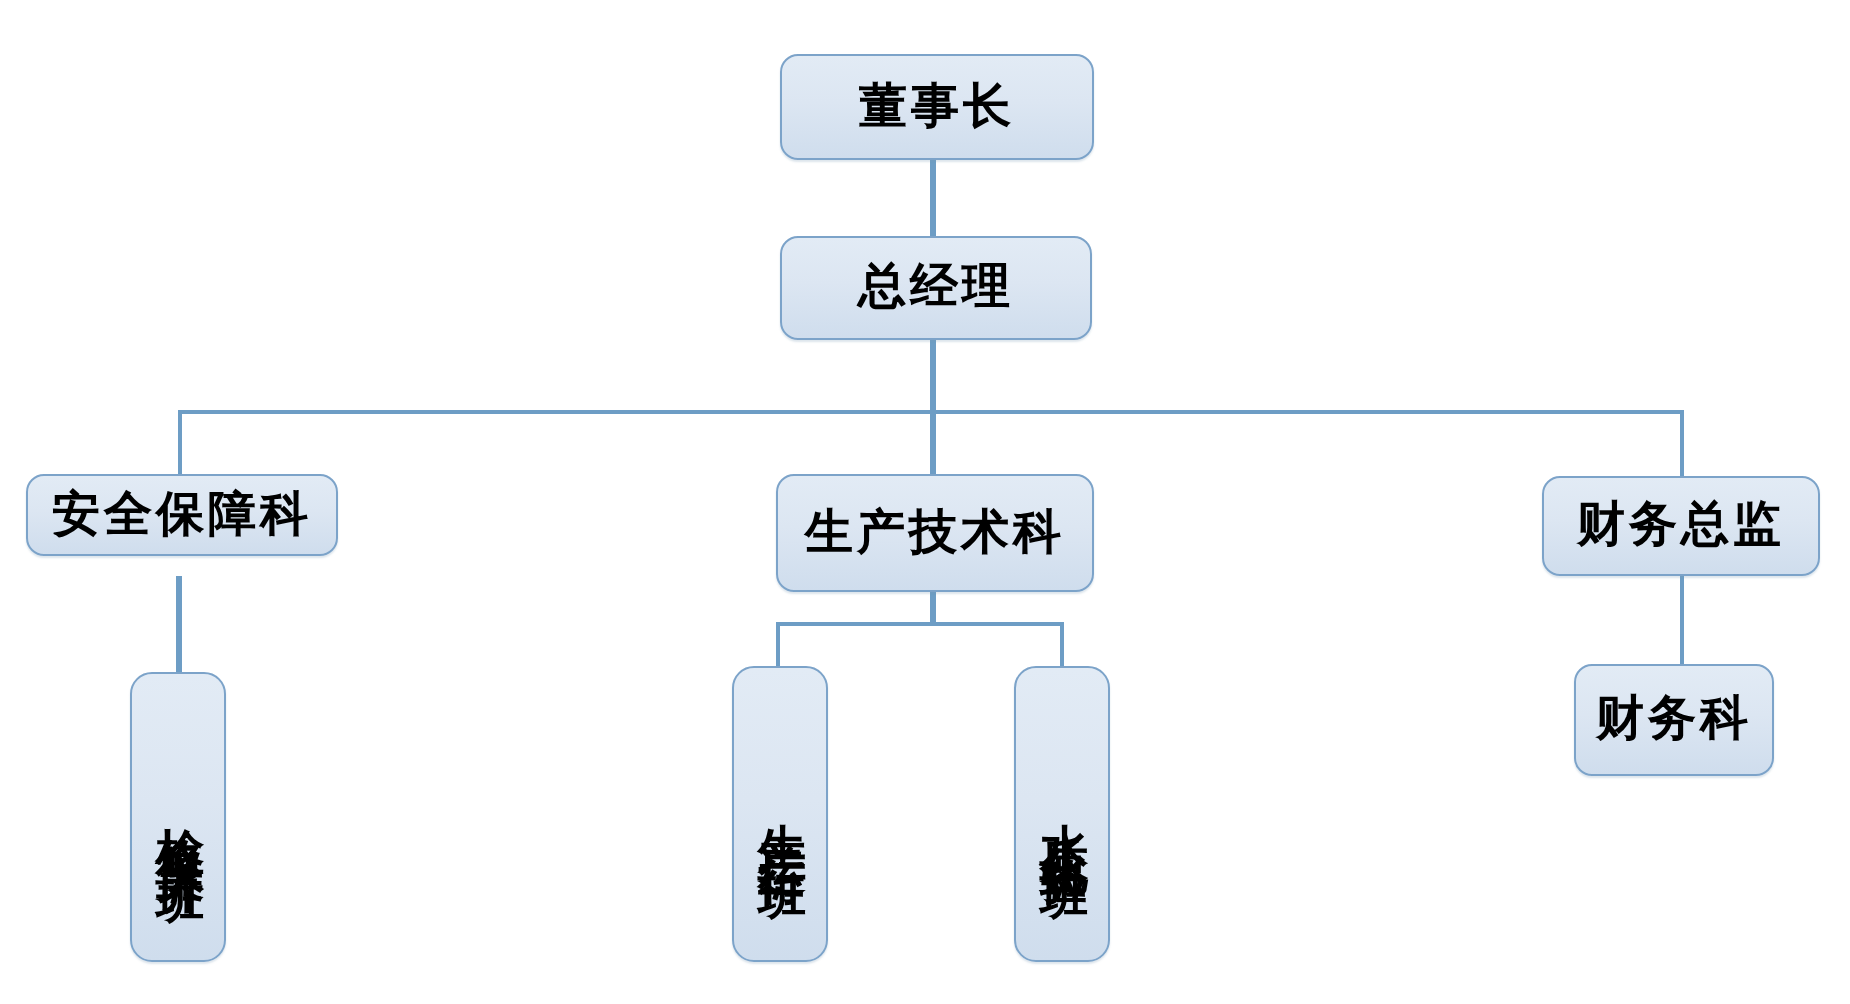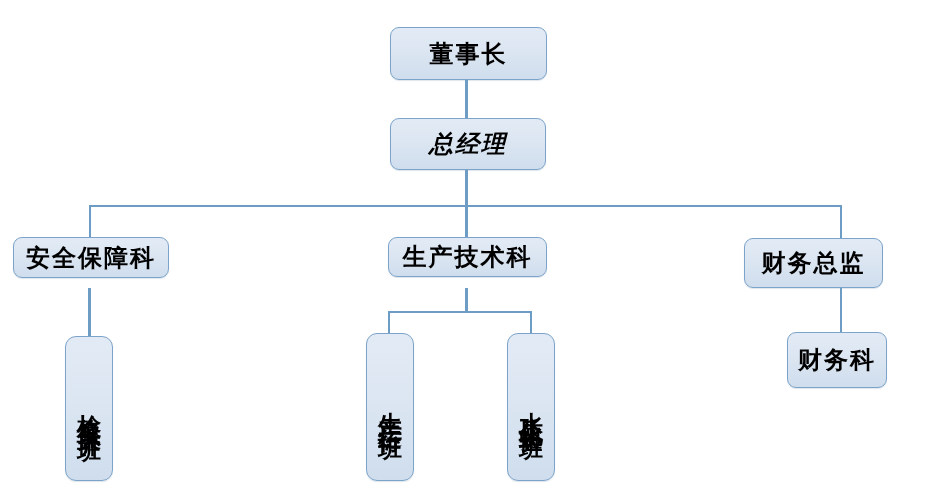--- a/index.html
+++ b/index.html
@@ -43,24 +43,24 @@
   .node.vertical .label {
     writing-mode: vertical-lr;
     text-orientation: upright;
     letter-spacing: 6px;
     white-space: normal;
   }
   .connector { position: absolute; background: var(--connector); }
 
   
   #n-chairman        { left: 390px; top: 27px;  width: 157px; height: 53px; }
-  #n-general-manager { left: 390px; top: 118px; width: 156px; height: 52px; font-style: italic; }
+  #n-general-manager { left: 390px; top: 118px; width: 156px; height: 52px; }
   #n-safety-dept     { left: 13px;  top: 237px; width: 156px; height: 41px; }
-  #n-production-dept { left: 388px; top: 237px; width: 159px; height: 40px; }
-  #n-finance-director{ left: 744px; top: 238px; width: 139px; height: 50px; }
+  #n-production-dept { left: 388px; top: 237px; width: 159px; height: 59px; }
+  #n-finance-director{ left: 771px; top: 238px; width: 139px; height: 50px; }
   #n-maintenance-team{ left: 65px;  top: 336px; width: 48px;  height: 145px; }
   #n-operation-team  { left: 366px; top: 333px; width: 48px;  height: 148px; }
   #n-water-quality   { left: 507px; top: 333px; width: 48px;  height: 148px; }
   #n-finance-dept    { left: 787px; top: 332px; width: 100px; height: 56px; }
 
   
   #c-chairman-gm     { left: 465px; top: 80px;  width: 3px;   height: 38px; }
   #c-gm-down         { left: 465px; top: 170px; width: 3px;   height: 36px; }
   #c-main-h          { left: 89px;  top: 205px; width: 753px; height: 2px; }
   #c-drop-safety     { left: 89px;  top: 206px; width: 2px;   height: 31px; }

